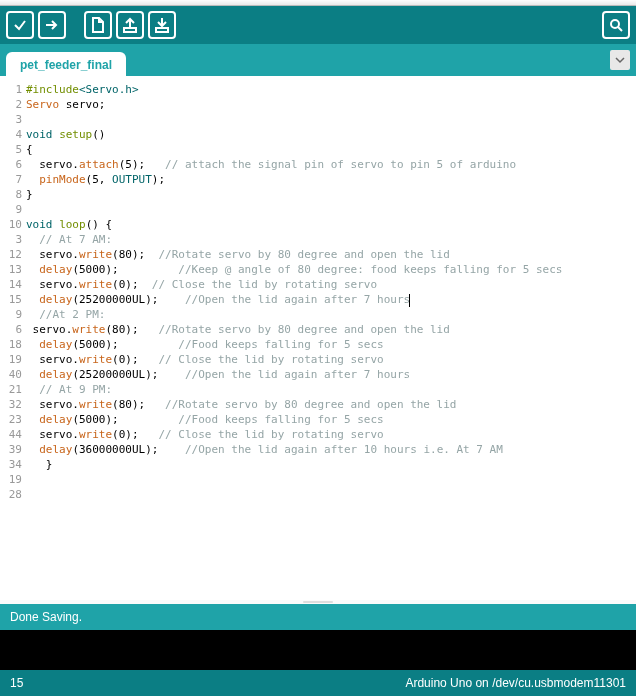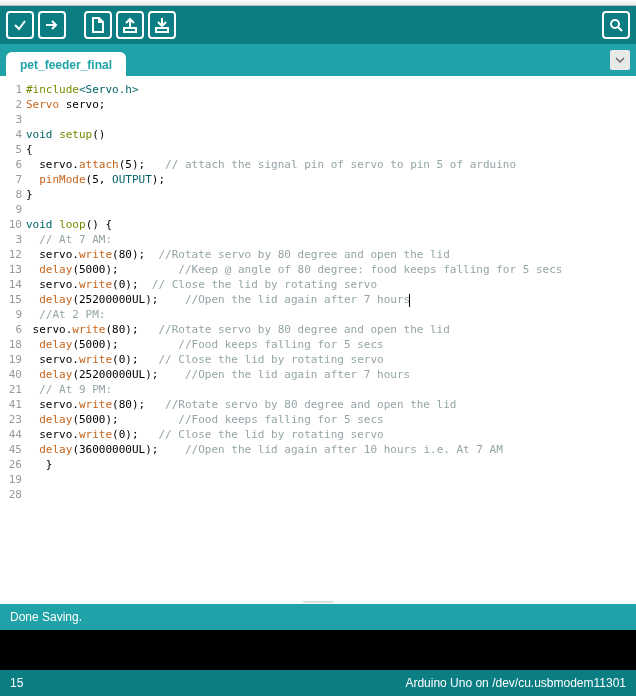--- a/index.html
+++ b/index.html
@@ -104,25 +104,25 @@
       <div>12</div>
       <div>13</div>
       <div>14</div>
       <div>15</div>
       <div>9</div>
       <div>6</div>
       <div>18</div>
       <div>19</div>
       <div>40</div>
       <div>21</div>
-      <div>41</div>
+      <div>32</div>
       <div>23</div>
       <div>44</div>
-      <div>45</div>
-      <div>26</div>
+      <div>39</div>
+      <div>34</div>
       <div>19</div>
       <div>28</div>
     </div>
   <div class="code" id="code"><div class="line"><span class="c-pp">#include</span><span class="c-ang">&lt;Servo.h&gt;</span></div><div class="line"><span class="c-typ">Servo</span><span class="c-id"> servo;</span></div><div class="line">&nbsp;</div><div class="line"><span class="c-kw">void</span><span class="c-id"> </span><span class="c-setup">setup</span><span class="c-id">()</span></div><div class="line"><span class="c-id">{</span></div><div class="line"><span class="c-id">  servo.</span><span class="c-fn">attach</span><span class="c-id">(5);   </span><span class="c-cmt">// attach the signal pin of servo to pin 5 of arduino</span></div><div class="line"><span class="c-id">  </span><span class="c-fn">pinMode</span><span class="c-id">(5, </span><span class="c-kw">OUTPUT</span><span class="c-id">);</span></div><div class="line"><span class="c-id">}</span></div><div class="line">&nbsp;</div><div class="line"><span class="c-kw">void</span><span class="c-id"> </span><span class="c-setup">loop</span><span class="c-id">() {</span></div><div class="line"><span class="c-id">  </span><span class="c-cmt">// At 7 AM:</span></div><div class="line"><span class="c-id">  servo.</span><span class="c-fn">write</span><span class="c-id">(80);  </span><span class="c-cmt">//Rotate servo by 80 degree and open the lid</span></div><div class="line"><span class="c-id">  </span><span class="c-fn">delay</span><span class="c-id">(5000);         </span><span class="c-cmt">//Keep @ angle of 80 degree: food keeps falling for 5 secs</span></div><div class="line"><span class="c-id">  servo.</span><span class="c-fn">write</span><span class="c-id">(0);  </span><span class="c-cmt">// Close the lid by rotating servo</span></div><div class="line"><span class="c-id">  </span><span class="c-fn">delay</span><span class="c-id">(25200000UL);    </span><span class="c-cmt">//Open the lid again after 7 hours</span><span class="cursor"></span></div><div class="line"><span class="c-id">  </span><span class="c-cmt">//At 2 PM:</span></div><div class="line"><span class="c-id"> servo.</span><span class="c-fn">write</span><span class="c-id">(80);   </span><span class="c-cmt">//Rotate servo by 80 degree and open the lid</span></div><div class="line"><span class="c-id">  </span><span class="c-fn">delay</span><span class="c-id">(5000);         </span><span class="c-cmt">//Food keeps falling for 5 secs</span></div><div class="line"><span class="c-id">  servo.</span><span class="c-fn">write</span><span class="c-id">(0);   </span><span class="c-cmt">// Close the lid by rotating servo</span></div><div class="line"><span class="c-id">  </span><span class="c-fn">delay</span><span class="c-id">(25200000UL);    </span><span class="c-cmt">//Open the lid again after 7 hours</span></div><div class="line"><span class="c-id">  </span><span class="c-cmt">// At 9 PM:</span></div><div class="line"><span class="c-id">  servo.</span><span class="c-fn">write</span><span class="c-id">(80);   </span><span class="c-cmt">//Rotate servo by 80 degree and open the lid</span></div><div class="line"><span class="c-id">  </span><span class="c-fn">delay</span><span class="c-id">(5000);         </span><span class="c-cmt">//Food keeps falling for 5 secs</span></div><div class="line"><span class="c-id">  servo.</span><span class="c-fn">write</span><span class="c-id">(0);   </span><span class="c-cmt">// Close the lid by rotating servo</span></div><div class="line"><span class="c-id">  </span><span class="c-fn">delay</span><span class="c-id">(36000000UL);    </span><span class="c-cmt">//Open the lid again after 10 hours i.e. At 7 AM</span></div><div class="line"><span class="c-id">   }</span></div><div class="line">&nbsp;</div><div class="line">&nbsp;</div></div>
 </div>
 
 <div class="resize-handle"></div>
 
 <div class="statusbar">
   <span>Done Saving.</span>

